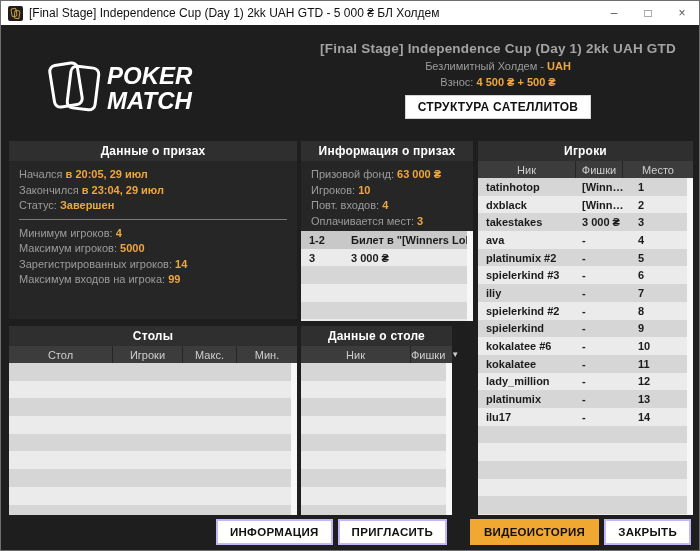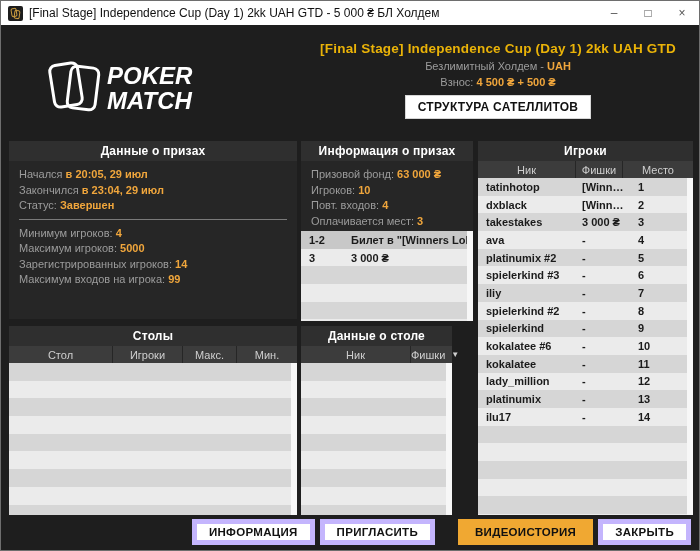--- a/index.html
+++ b/index.html
@@ -14,21 +14,21 @@
   .app-icon i.c2 { left:6px; top:4px; transform:rotate(8deg); }
   .win-title { font-size:12px; color:#111; white-space:nowrap; overflow:hidden; flex:1 1 auto; }
   .win-controls { display:flex; height:100%; flex:0 0 auto; }
   .win-btn { width:34px; height:100%; display:flex; align-items:center; justify-content:center; color:#555; font-size:12px; cursor:default; }
 
   .content { position:absolute; top:24px; left:0; right:0; bottom:0; background:#1e1e1e; }
 
   
   .logo { position:absolute; left:44px; top:32px; width:200px; height:60px; }
   .tinfo { position:absolute; left:303px; top:16px; width:388px; text-align:center; }
-  .t-title { color:#eab308; font-size:13.5px; font-weight:bold; letter-spacing:.2px; }
+  .t-title { color:#a3a3a3; font-size:13.5px; font-weight:bold; letter-spacing:.2px; }
   .t-sub { color:#9c9c9c; font-size:11px; margin-top:4px; }
   .t-sub .accent { color:var(--accent); font-weight:bold; }
   .white-btn { margin-top:7px; background:#ffffff; color:#111; border:1px solid #d7d7d7; font-family:inherit;
                font-size:12px; font-weight:bold; padding:4px 12px; letter-spacing:.3px; cursor:pointer; }
 
   
   .panel { position:absolute; background:#262626; }
   .panel-h { height:20px; background:#2f2f2f; color:#ffffff; font-size:12px; font-weight:bold;
              display:flex; align-items:center; justify-content:center; letter-spacing:.2px; }
   .kv { padding:6px 10px 4px 10px; }
@@ -54,21 +54,21 @@
   .p-chips { flex:0 0 47px; overflow:hidden; white-space:nowrap; }
   .p-place { flex:0 0 64px; padding-left:9px; }
   
   .z-place { flex:0 0 50px; padding-left:8px; }
   .z-prize { flex:1 1 auto; overflow:hidden; white-space:nowrap; }
 
   .caret { font-size:8px; margin-left:6px; color:#cfcfcf; }
 
   
   .footer { position:absolute; left:0; right:8px; top:493px; height:28px; display:flex; justify-content:flex-end; align-items:center; }
-  .f-btn { height:26px; background:#ffffff; color:#111; border:5px solid #c4b5fd; font-family:inherit;
+  .f-btn { height:26px; background:#ffffff; color:#111; border:2px solid #c4b5fd; font-family:inherit;
            font-size:11.5px; font-weight:bold; padding:0 12px; margin-left:5px; letter-spacing:.3px; cursor:pointer;text-align:right; }
   .f-btn.orange { background:var(--orange); border-color:var(--orange); margin-left:23px; }
 </style>
 </head>
 <body>
 
 <div class="window">
 
   <div class="titlebar">
     <div class="app-icon">

